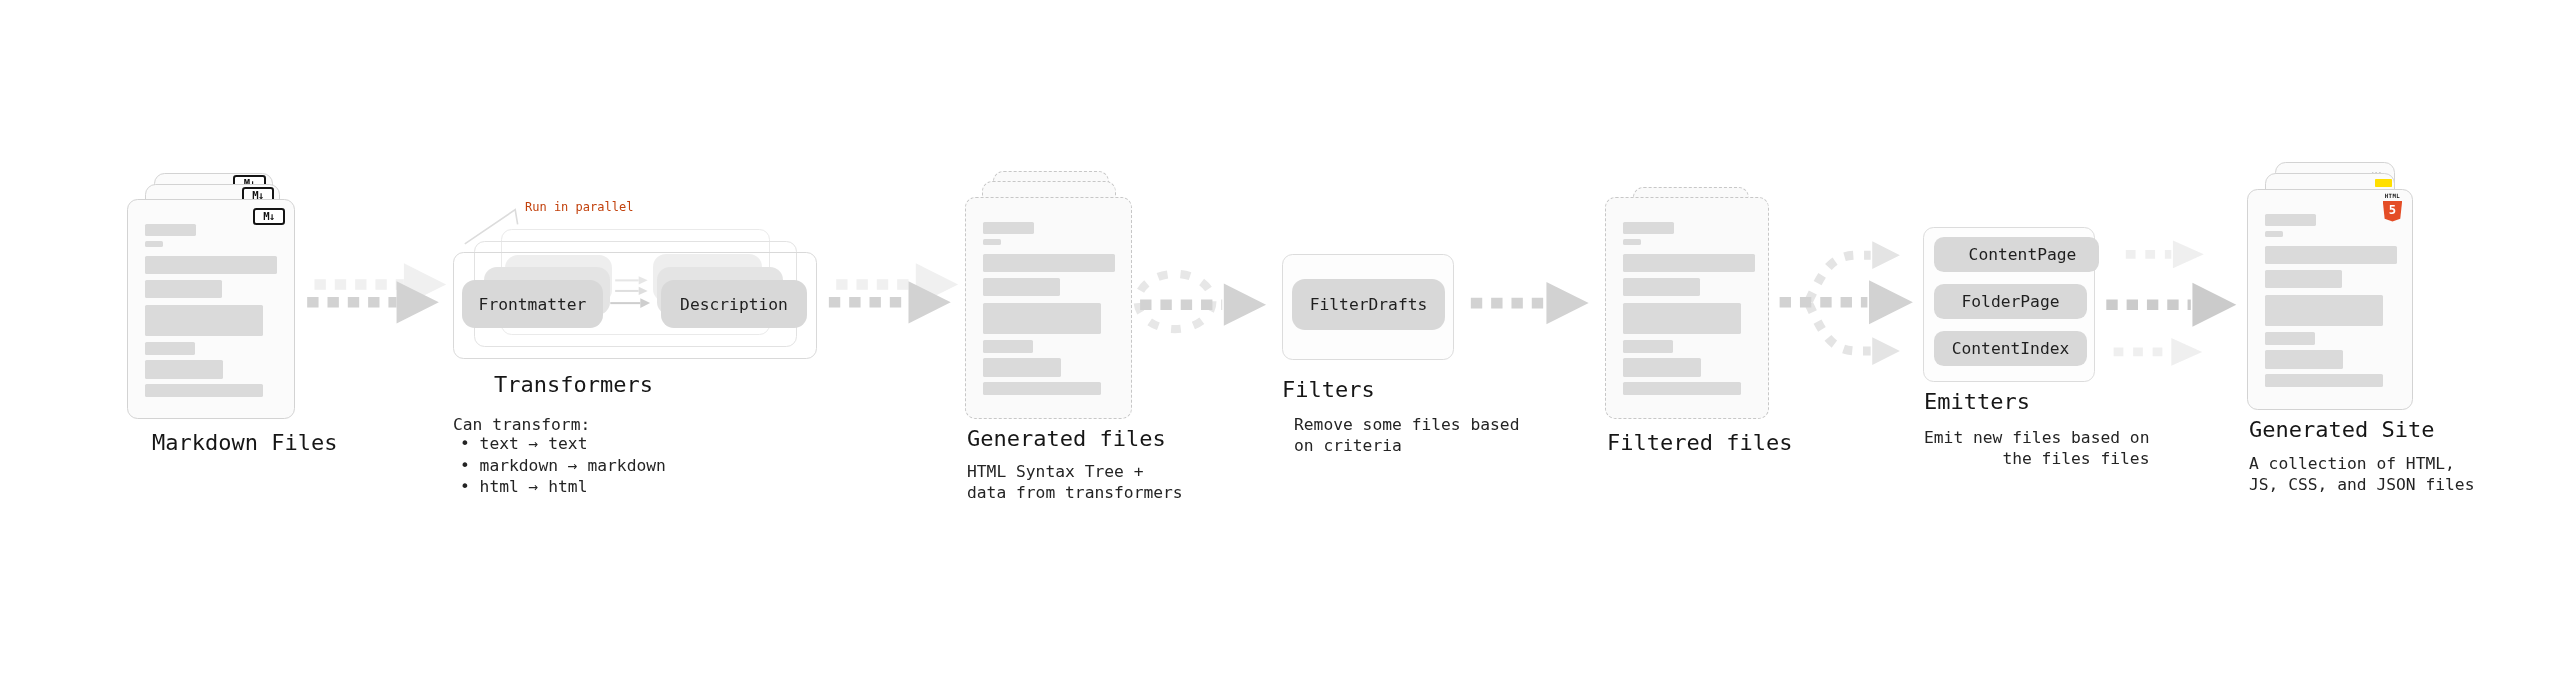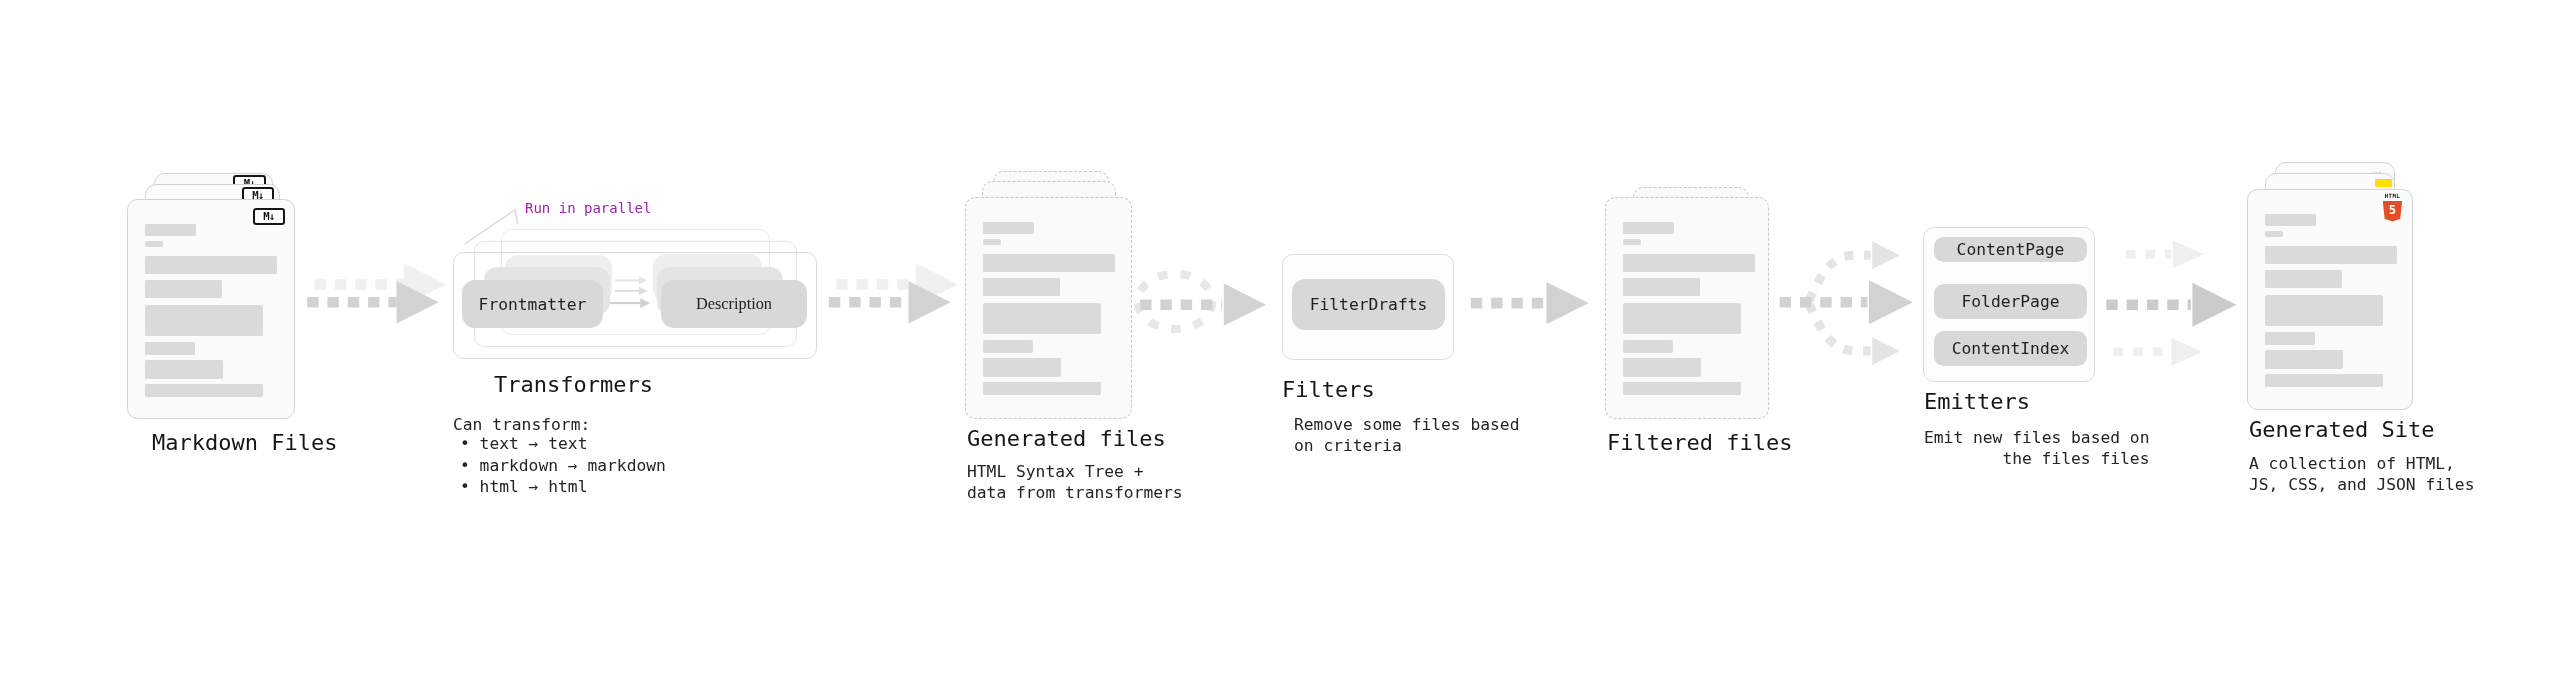--- a/index.html
+++ b/index.html
@@ -44,21 +44,21 @@
   .wbox{position:absolute;border:1.6px solid #dcdcdc;border-radius:10.6px;background:#fdfdfd;box-sizing:border-box;}
   .pill{position:absolute;background:#d8d8d8;border-radius:13px;color:#1f1f1f;
         display:flex;align-items:center;justify-content:center;font-size:16.3px;white-space:nowrap;}
   .pill.ghost1{background:#e4e4e4;}
   .pill.ghost2{background:#eeeeee;}
   .pill.small{border-radius:9.8px;}
 
   
   .ntitle{position:absolute;font-size:22px;font-weight:500;color:#161616;white-space:nowrap;line-height:1.15;}
   .ndesc{position:absolute;font-size:16.3px;color:#242424;white-space:nowrap;line-height:21px;}
-  .annot{position:absolute;font-size:14px;color:#a21caf;white-space:nowrap;}
+  .annot{position:absolute;font-size:12px;color:#c2410c;white-space:nowrap;}
 
   svg.arrows{position:absolute;left:0;top:0;pointer-events:none;}
 </style>
 </head>
 <body>
 
 <div class="canvas">
 
   <div>
     <div class="doc" style="left:154px;top:173px;width:119px;height:154px;">
@@ -85,21 +85,21 @@
     <div class="tbox g2" style="left:501px;top:229px;width:269px;height:106px;"></div>
     <div class="tbox g1" style="left:474px;top:241px;width:323px;height:106px;"></div>
     <div class="tbox" style="left:453px;top:252px;width:364px;height:107px;"></div>
 
     <div class="pill ghost2" style="left:505px;top:255px;width:107px;height:48px;"></div>
     <div class="pill ghost1" style="left:484px;top:267px;width:126px;height:48px;"></div>
     <div class="pill" style="left:462px;top:280px;width:141px;height:48px;">Frontmatter</div>
 
     <div class="pill ghost2" style="left:653px;top:254px;width:109px;height:48px;"></div>
     <div class="pill ghost1" style="left:657px;top:267px;width:126px;height:48px;"></div>
-    <div class="pill" style="left:661px;top:280px;width:146px;height:48px;font-family:Liberation Serif, serif;">Description</div>
+    <div class="pill" style="left:661px;top:280px;width:146px;height:48px;">Description</div>
 
     <div class="annot" style="left:525px;top:200px;">Run in parallel</div>
 
     <div class="ntitle" style="left:453px;top:372px;margin-left:41px;">Transformers</div>
     <div class="ndesc" style="left:453px;top:414px;">Can transform:</div>
     <div class="ndesc" style="left:460px;top:433px;line-height:21.5px;">
       <div>• text → text</div>
       <div>• markdown → markdown</div>
       <div>• html → html</div>
     </div>
@@ -145,21 +145,21 @@
       <i class="dl l5"></i>
         <i class="dl l6"></i>
       <i class="dl l7"></i>
         <i class="dl l8"></i>
     </div>
     <div class="ntitle" style="left:1607px;top:430px;">Filtered files</div>
   </div>
 
   <div>
     <div class="wbox" style="left:1923px;top:227px;width:172px;height:155px;"></div>
-    <div class="pill small" style="left:1934px;top:237px;width:153px;height:25px;">ContentPage</div>
+    <div class="pill small" style="left:1934px;top:237px;width:153px;height:35px;padding-left:12px;">ContentPage</div>
     <div class="pill small" style="left:1934px;top:284px;width:153px;height:35px;">FolderPage</div>
     <div class="pill small" style="left:1934px;top:331px;width:153px;height:35px;">ContentIndex</div>
     <div class="ntitle" style="left:1924px;top:389px;">Emitters</div>
     <div class="ndesc" style="left:1924px;top:427px;text-align:right;">
       <div>Emit new files based on</div>
       <div>the files files</div>
     </div>
   </div>
 
   <div>

